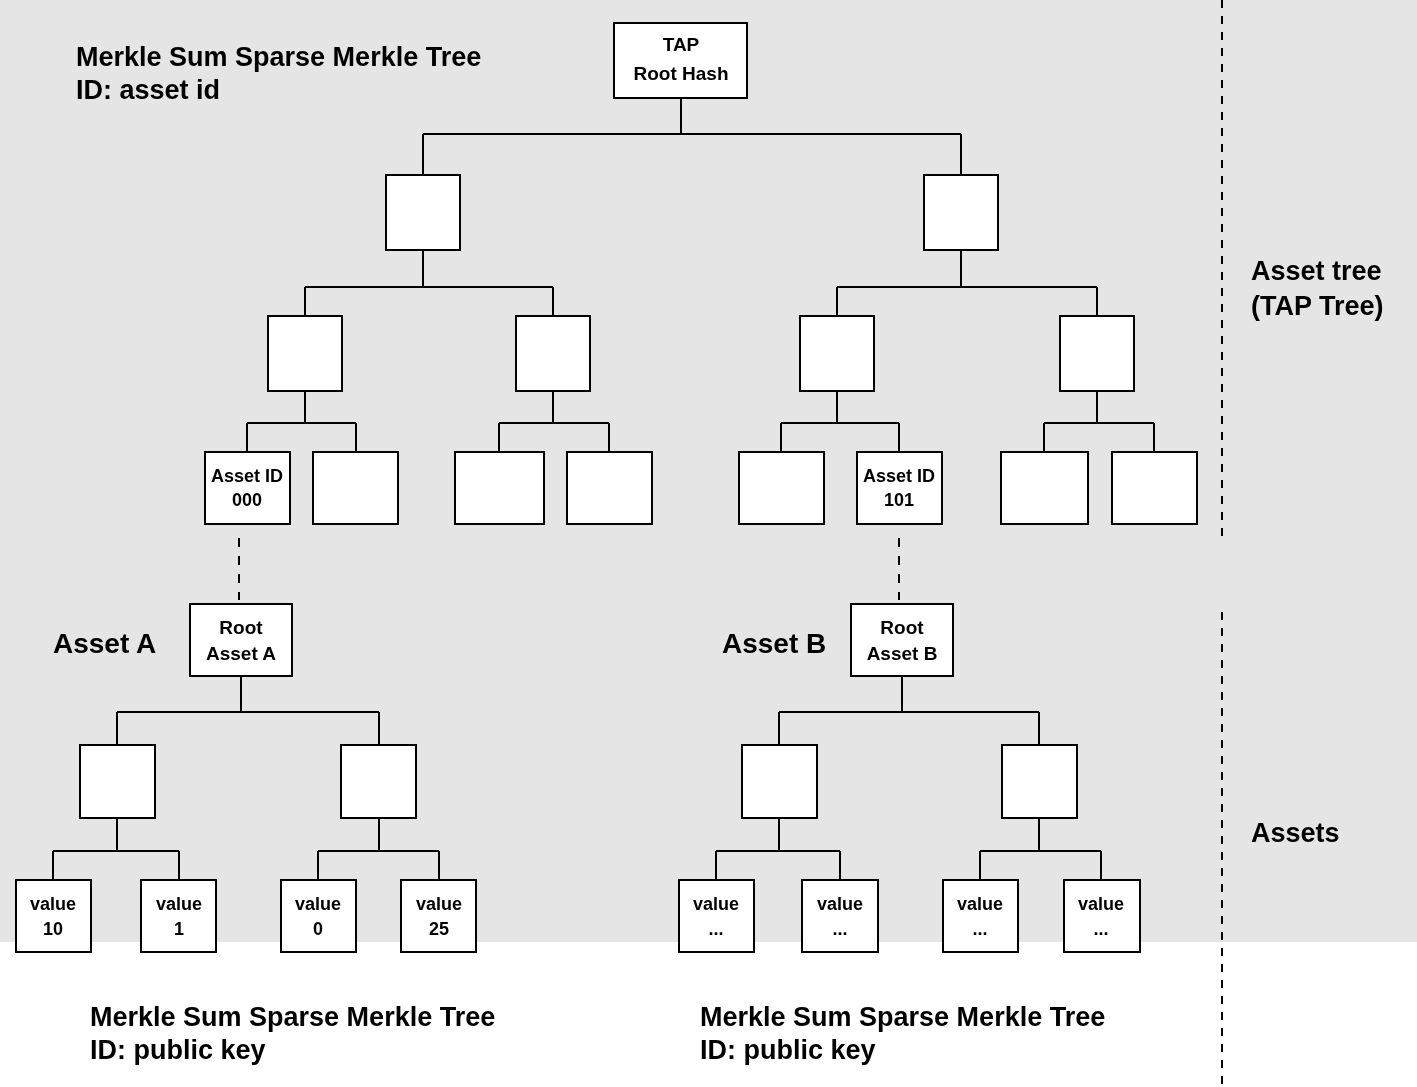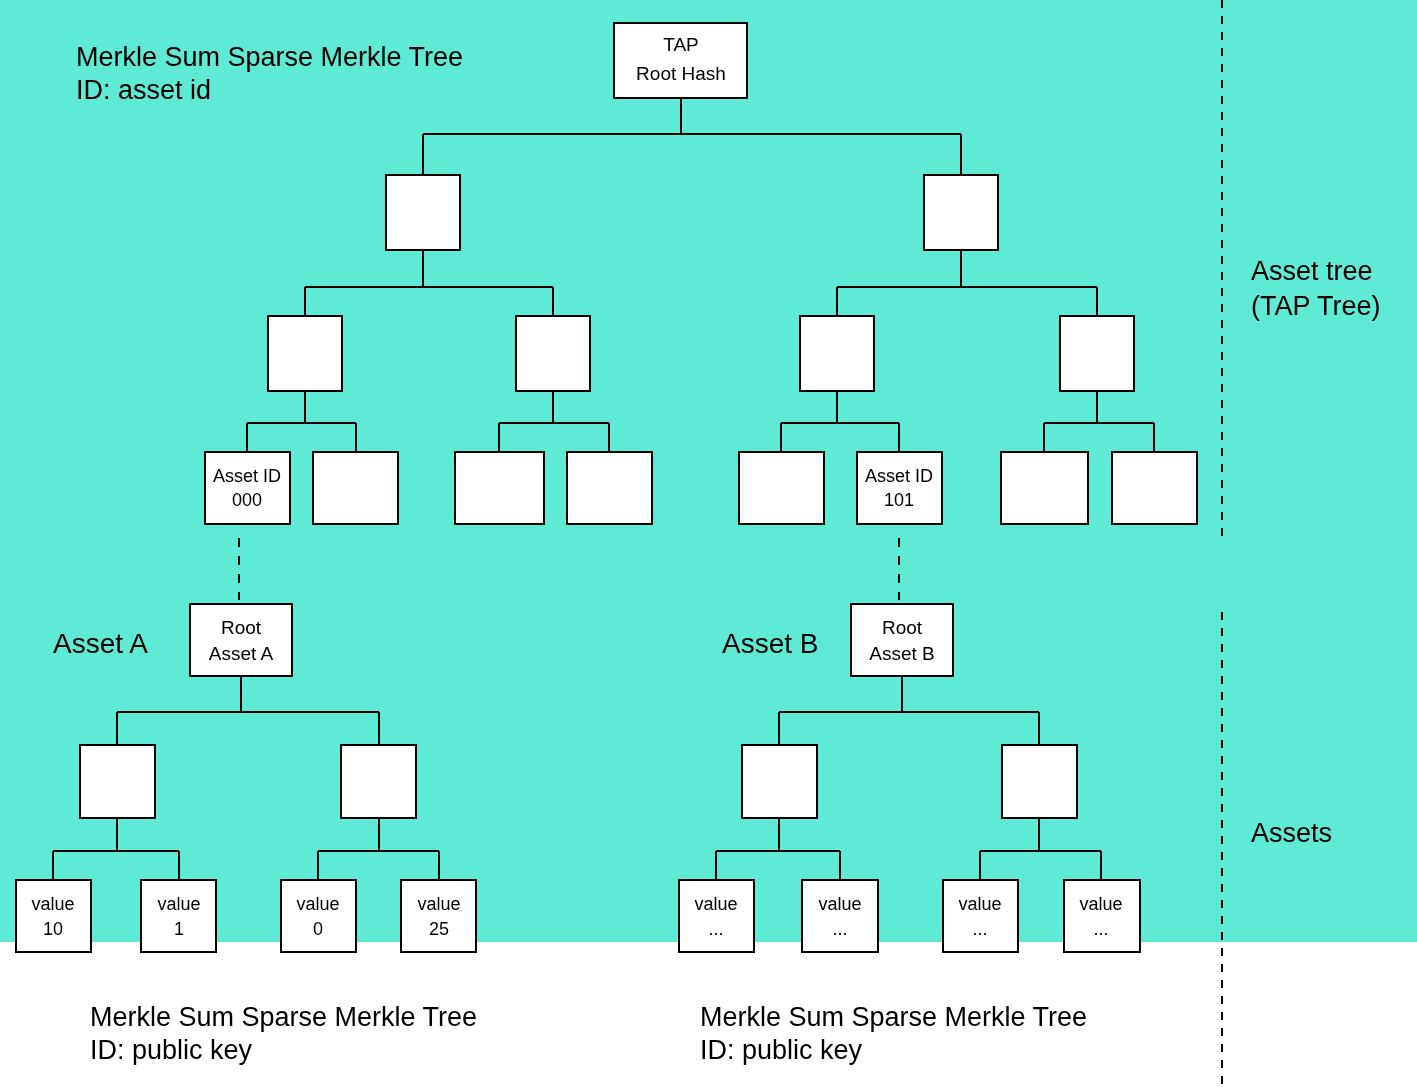--- a/index.html
+++ b/index.html
@@ -11,21 +11,22 @@
   body {
     width: 1417px;
     height: 1087px;
     overflow: hidden;
     font-family: "Liberation Sans", sans-serif;
   }
   #diagram-root {
     position: relative;
     width: 1417px;
     height: 942px;
-    background: #5eead4;
+    background: #e5e5e5;
+    font-weight: bold;
   }
   svg#diagram-svg {
     position: absolute;
     left: 0;
     top: 0;
     width: 1417px;
     height: 1087px;
   }
   .node-box {
     fill: #ffffff;

